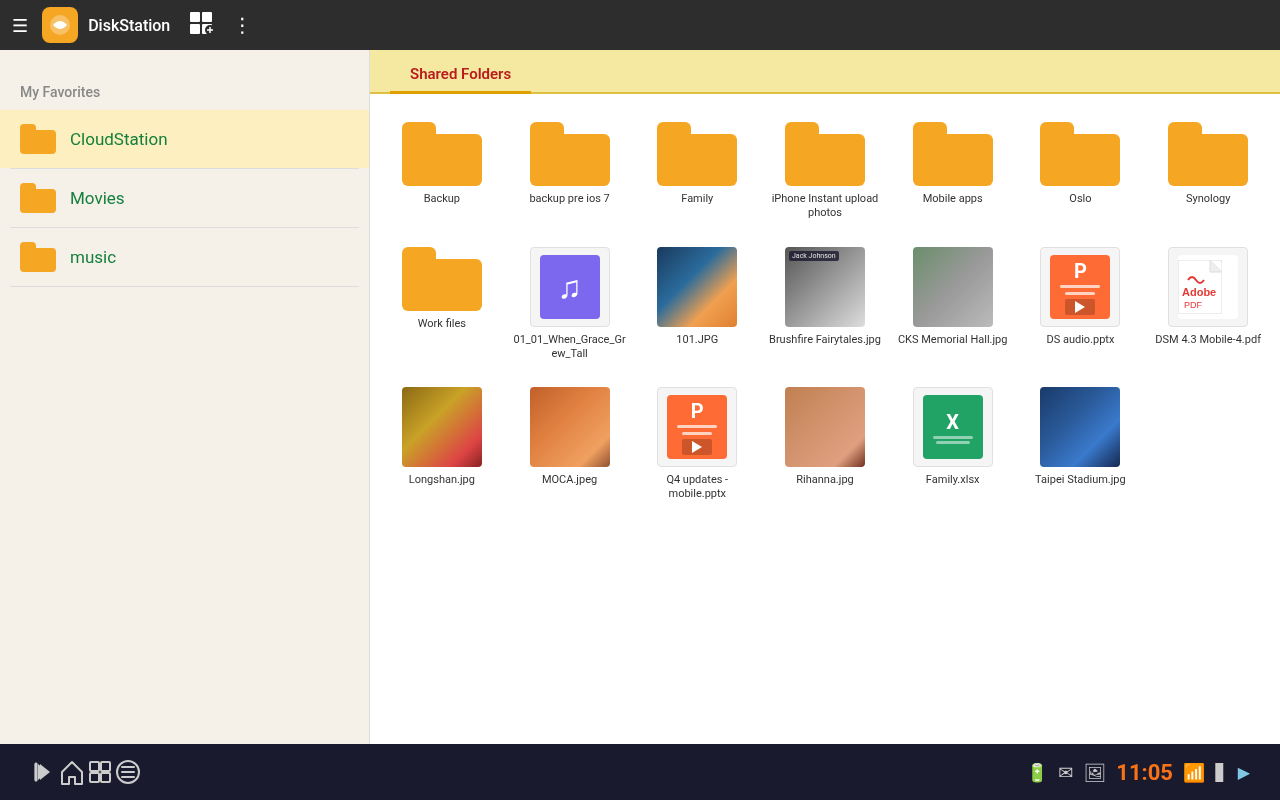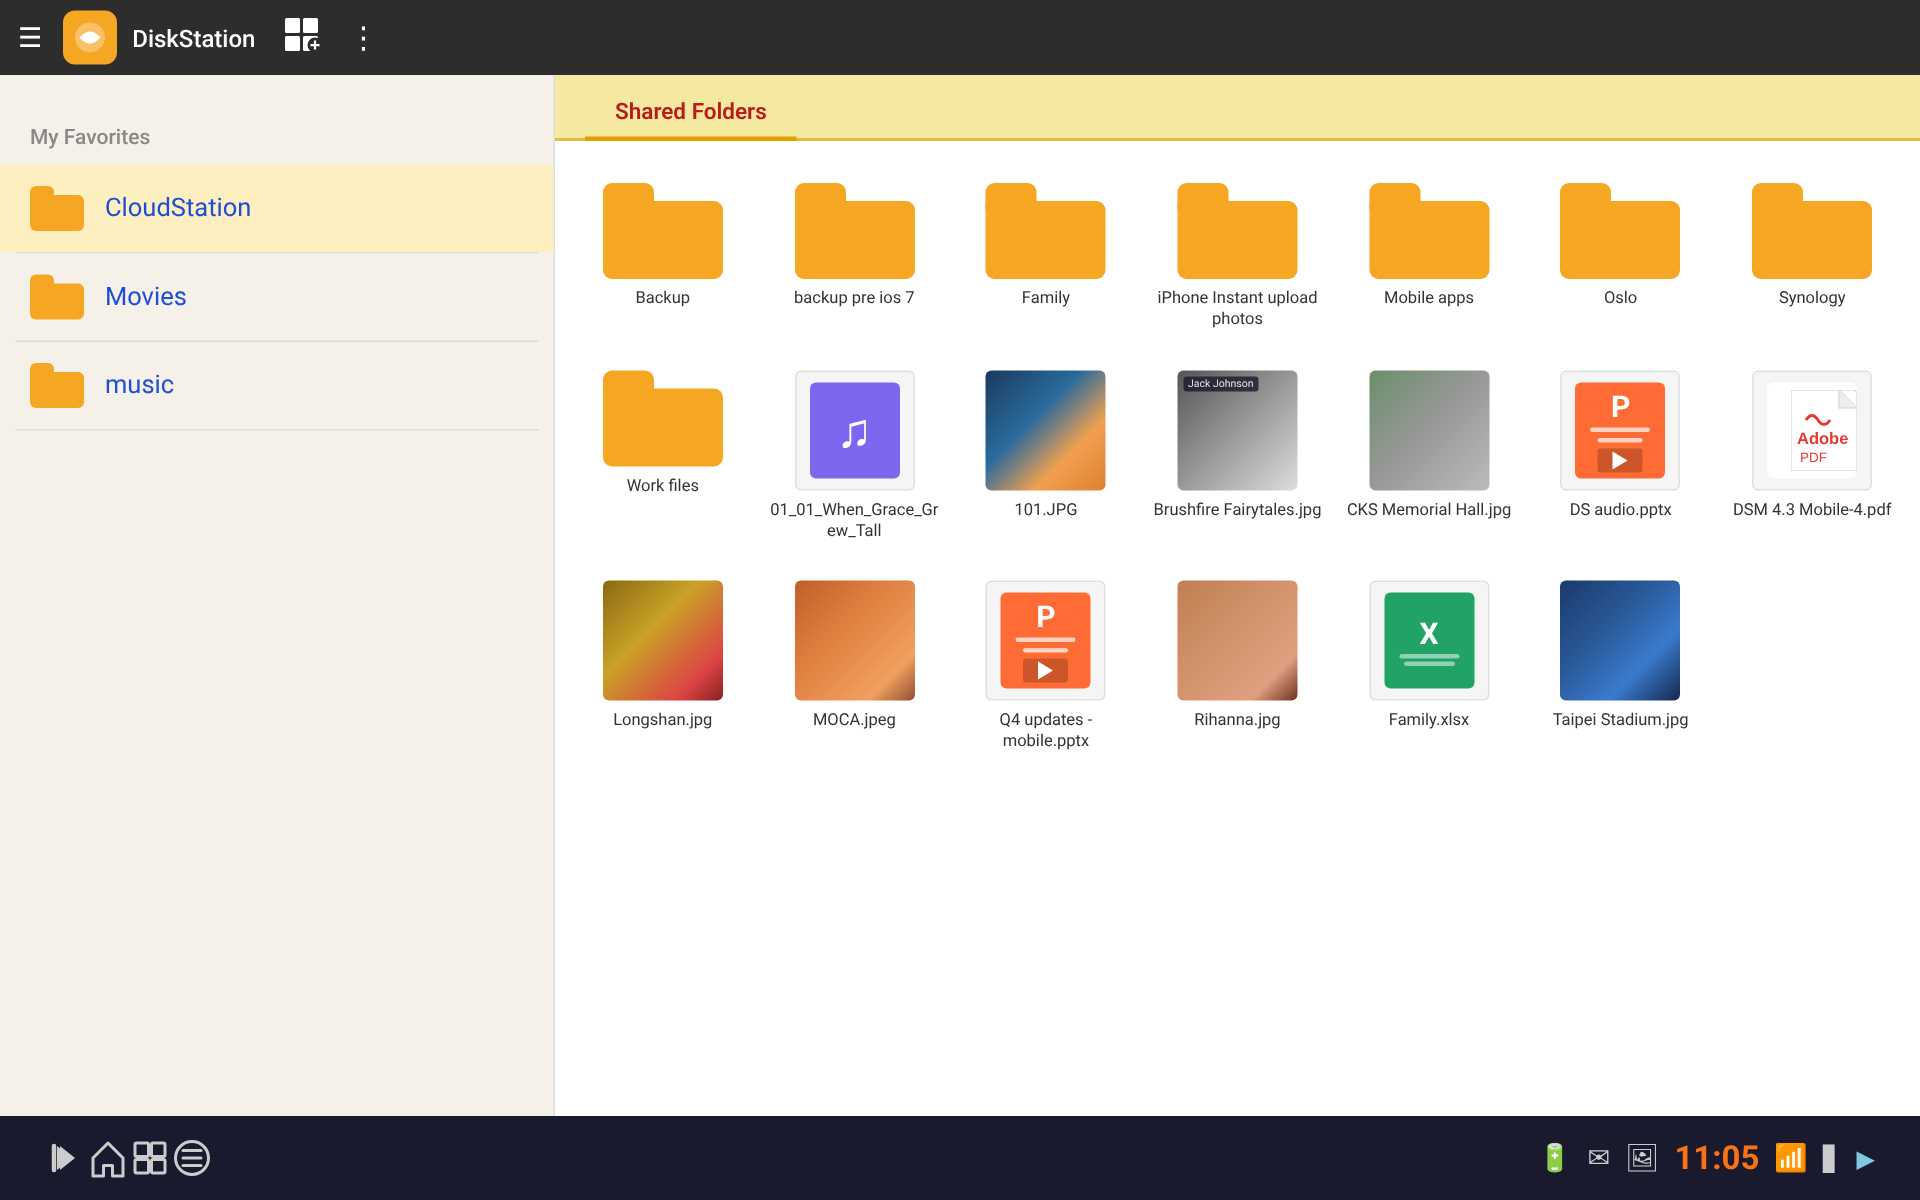--- a/index.html
+++ b/index.html
@@ -48,21 +48,21 @@
       position: absolute; bottom: 0; left: 0;
       width: 36px; height: 24px;
       background: #f5a623; border-radius: 2px 4px 4px 4px;
     }
     .folder-icon-sm::after {
       content: '';
       position: absolute; top: 0; left: 0;
       width: 16px; height: 10px;
       background: #f5a623; border-radius: 4px 4px 0 0;
     }
-    .sidebar-label { font-size: 17px; color: #1d4ed8; font-weight: 400; }
+    .sidebar-label { font-size: 17px; color: #15803d; font-weight: 400; }
     .sidebar-divider { height: 1px; background: #ddd; margin: 0 10px; }
 
     
     #main-area { flex: 1; background: #fff; display: flex; flex-direction: column; }
 
     
     #tabs {
       height: 44px; background: #f5e8a0; display: flex; align-items: flex-end;
       padding: 0 20px; border-bottom: 2px solid #e0c040;
     }
@@ -140,21 +140,21 @@
     }
 
     
     .pdf-icon {
       width: 80px; height: 80px; background: #f5f5f5; border-radius: 4px;
       display: flex; align-items: center; justify-content: center;
       border: 1px solid #e0e0e0;
     }
     .pdf-icon-inner {
       width: 60px; height: 64px; background: #fff; border-radius: 4px;
-      display: flex; flex-direction: column; align-items: flex-end; justify-content: center;
+      display: flex; flex-direction: column; align-items: flex-start; justify-content: center;
     }
 
     
     .music-icon {
       width: 80px; height: 80px; background: #f5f5f5; border-radius: 4px;
       display: flex; align-items: center; justify-content: center;
       border: 1px solid #e0e0e0;
     }
     .music-icon-inner {
       width: 60px; height: 64px; background: #7b68ee; border-radius: 4px;

